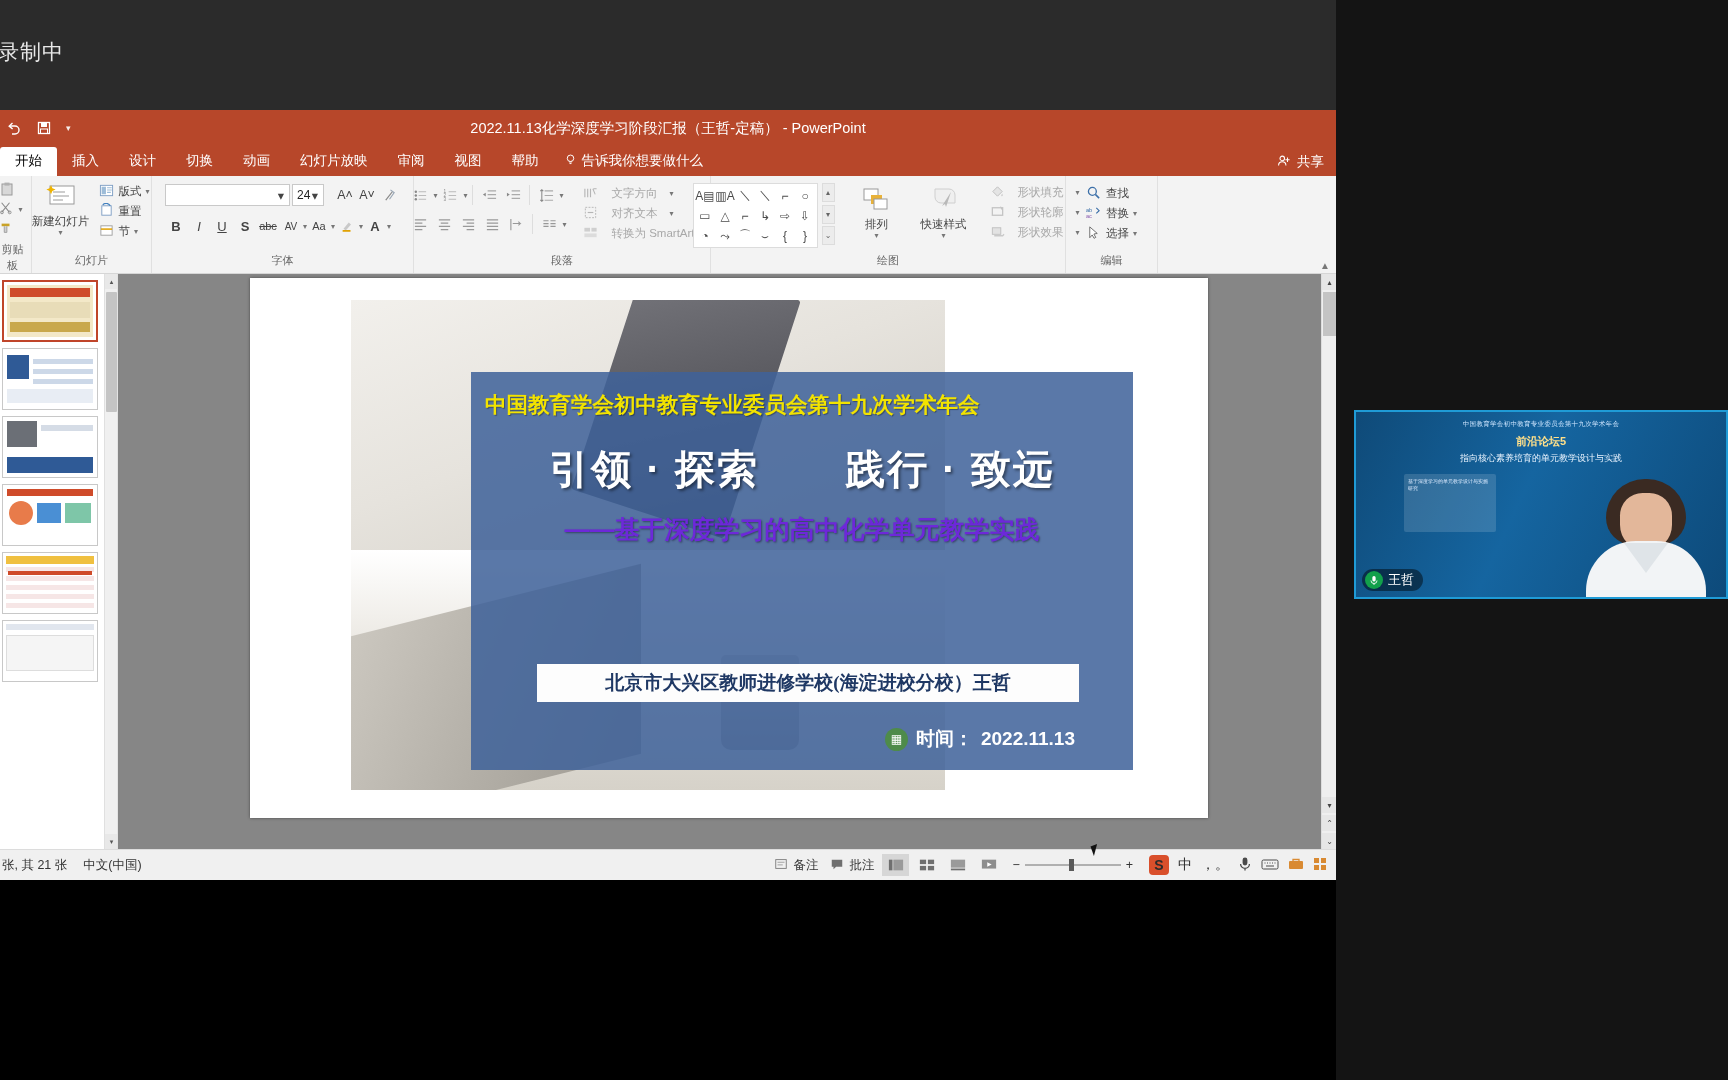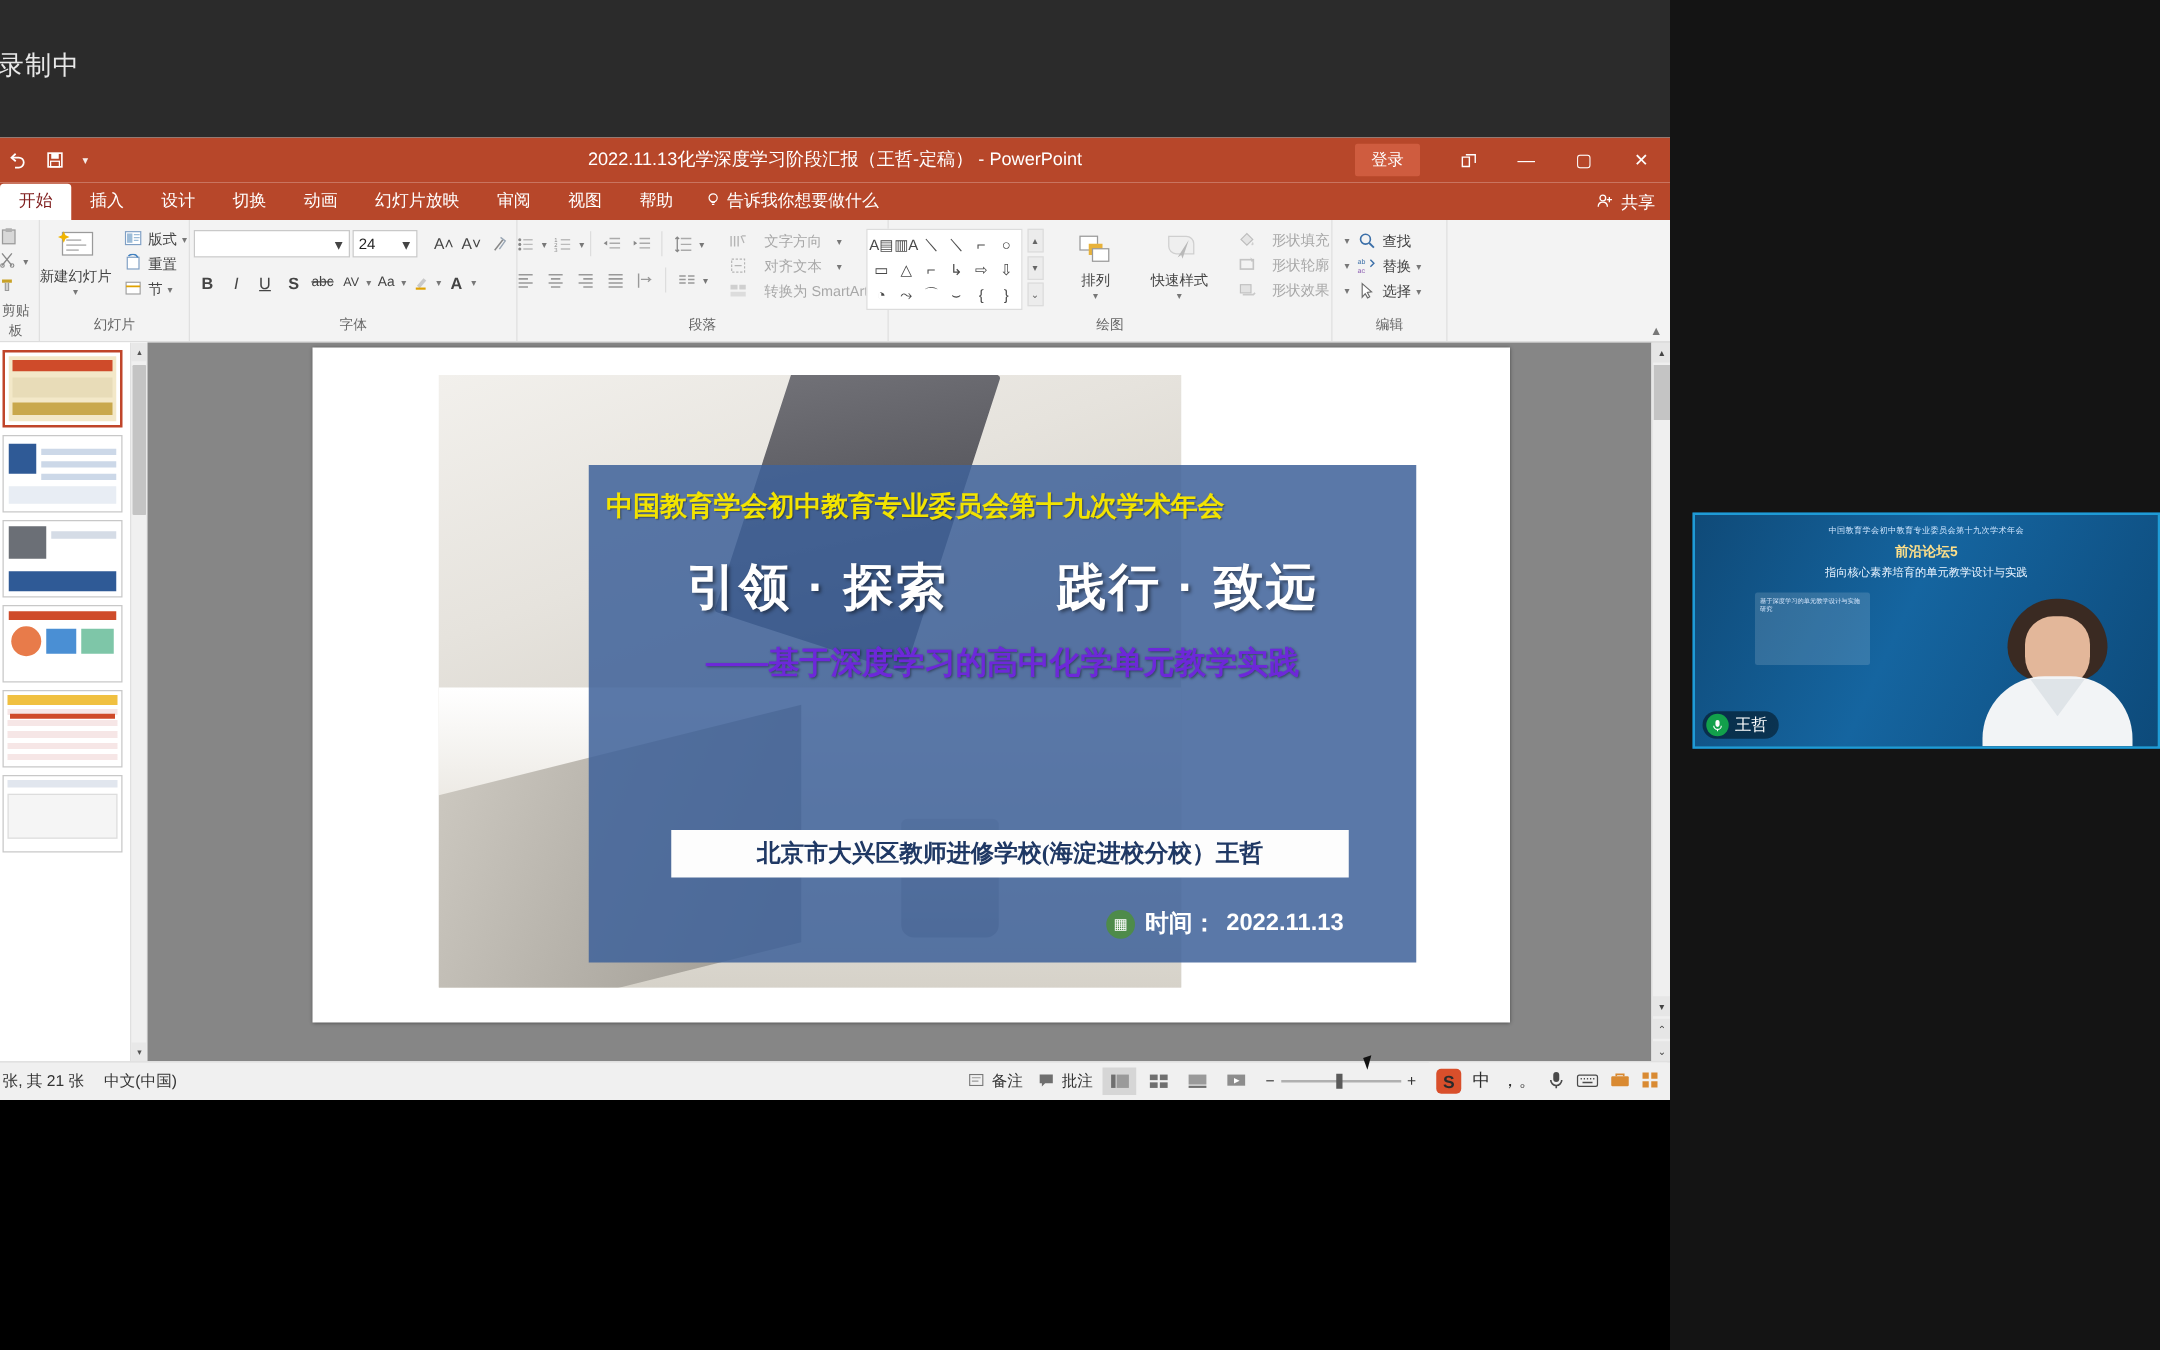--- a/index.html
+++ b/index.html
@@ -34,21 +34,21 @@
   .signin { background:#cf5c3f; color:#fff; font-size:13px; padding:4px 13px;
     border:none; border-radius:2px; margin-right:16px; cursor:pointer; }
   .tb-btn { width:46px; height:36px; display:flex; align-items:center;
     justify-content:center; color:#fff; font-size:14px; cursor:pointer; }
 
   
   .tabs { position:relative; height:30px; background:#b7472a; display:flex;
     align-items:flex-end; padding-left:0px; }
   .tab { font-size:13.5px; color:#fff; padding:5px 15px 6px; cursor:pointer;
     white-space:nowrap; }
-  .tab.active { background:#fff; color:#7f1d1d; border-radius:3px 3px 0 0; }
+  .tab.active { background:#fff; color:#000000; border-radius:3px 3px 0 0; }
   .tellme { display:flex; align-items:center; gap:5px; font-size:13.5px;
     color:#fff; padding:5px 10px 6px; cursor:pointer; }
   .share { position:absolute; right:12px; bottom:5px; display:flex;
     align-items:center; gap:6px; color:#fff; font-size:13.5px; cursor:pointer; }
 
   
   .ribbon { position:relative; height:98px; background:#f3f3f3;
     border-bottom:1px solid #d6d6d6; display:flex; align-items:stretch; }
   .rgroup { position:relative; display:flex; flex-direction:column;
     align-items:center; justify-content:flex-start;
@@ -61,21 +61,21 @@
   .bigbtn .cap { text-align:center; line-height:13px; margin-top:2px; }
   .smbtn { display:flex; align-items:center; gap:4px; font-size:11.5px;
     color:#444; cursor:pointer; padding:1px 4px; white-space:nowrap; }
   .smbtn.dim { color:#a8a8a8;gap:12px; }
   .ico { width:16px; height:16px; display:inline-block; flex:0 0 auto; }
   .caret { font-size:8px; color:#777; }
 
   .fontbox { display:flex; align-items:center; }
   .fname { width:125px; height:22px; background:#fff; border:1px solid #c9c9c9;
     font-size:12px; padding:0 3px; }
-  .fsize { width:52px; height:22px; background:#fff; border:1px solid #c9c9c9;
+  .fsize { width:32px; height:22px; background:#fff; border:1px solid #c9c9c9;
     font-size:12px; padding:0 4px; line-height:20px; color:#222; }
   .mini { width:22px; height:22px; display:flex; align-items:center;
     justify-content:center; font-size:12.5px; color:#444; cursor:pointer; }
   .fmt-row { display:flex; align-items:center; gap:1px; margin-top:6px; }
   .fbtn { width:22px; height:22px; display:flex; align-items:center;
     justify-content:center; font-size:13px; color:#444; cursor:pointer; }
   .sep { width:1px; height:20px; background:#ddd; margin:0 3px; }
 
   .shapegrid { display:grid; grid-template-columns:repeat(6,19px);
     grid-auto-rows:19px; gap:1px; border:1px solid #dcdcdc; background:#fff;
@@ -234,32 +234,20 @@
         <span>
           <svg width="16" height="16" viewBox="0 0 16 16">
               <rect x="2.5" y="2.5" width="11" height="11" stroke="#fff" stroke-width="1.3" fill="none"></rect>
               <rect x="5" y="2.5" width="6" height="4.5" fill="#fff"></rect>
               <rect x="4.5" y="9" width="7" height="4.5" stroke="#fff" stroke-width="1" fill="none"></rect>
             </svg>
         </span>
         <span class="qat-caret">▾</span>
       </div>
       <div class="win-title">2022.11.13化学深度学习阶段汇报（王哲-定稿）  -  PowerPoint</div>
-      <div class="tb-right">
-        <button class="signin">登录</button>
-        <div class="tb-btn">
-          <svg width="15" height="15" viewBox="0 0 16 16">
-              <path d="M2 5h6v8H2z" stroke="#fff" stroke-width="1.2" fill="none"></path>
-              <path d="M5 3h8v7" stroke="#fff" stroke-width="1.2" fill="none"></path>
-            </svg>
-        </div>
-        <div class="tb-btn">—</div>
-        <div class="tb-btn">▢</div>
-        <div class="tb-btn close">✕</div>
-      </div>
     </div>
 
     <div class="tabs">
       <div class="tab active">开始</div>
       <div class="tab">插入</div>
       <div class="tab">设计</div>
       <div class="tab">切换</div>
       <div class="tab">动画</div>
       <div class="tab">幻灯片放映</div>
       <div class="tab">审阅</div>

